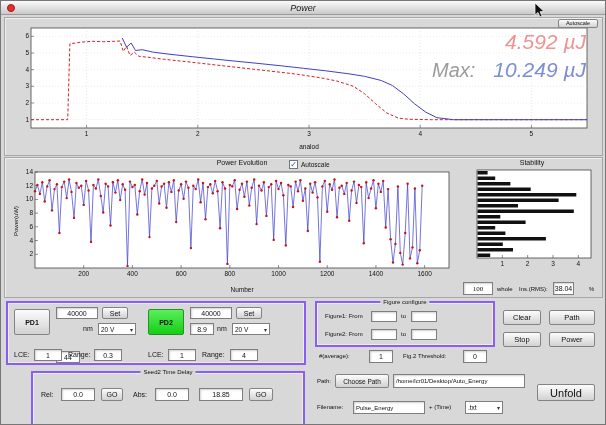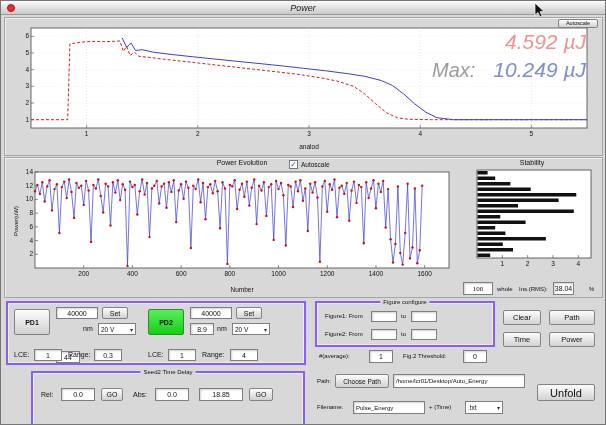--- a/index.html
+++ b/index.html
@@ -391,21 +391,21 @@
     <span class="lbl small" style="left:84px;top:28px">to</span>
     <input class="field" style="left: 94px; top: 26px; width: 26px; height: 11px;" value="">
   </div>
 
   <span class="lbl small" style="left:318px;top:352px">#(average):</span>
   <input class="field" style="left: 368px; top: 349px; width: 24px; height: 13px;" value="1">
   <span class="lbl small" style="left:402px;top:352px">Fig.2 Threshold:</span>
   <input class="field" style="left: 462px; top: 349px; width: 24px; height: 13px;" value="0">
 
   <button class="btn" style="left:502px;top:309px;width:38px;height:15px;font-size:7.5px">Clear</button>
-  <button class="btn" style="left:502px;top:331px;width:38px;height:15px;font-size:7.5px">Time</button>
+  <button class="btn" style="left:502px;top:331px;width:38px;height:15px;font-size:7.5px">Stop</button>
   <button class="btn" style="left:548px;top:309px;width:46px;height:15px;font-size:7.5px">Path</button>
   <button class="btn" style="left:548px;top:331px;width:46px;height:15px;font-size:7.5px">Power</button>
 
   <span class="lbl small" style="left:316px;top:377px">Path:</span>
   <button class="btn" style="left:334px;top:373px;width:54px;height:14px;font-size:6.5px">Choose Path</button>
   <input class="field left" style="left: 392px; top: 373px; width: 132px; height: 14px; font-size: 6px;" value="/home/lcr01/Desktop/Auto_Energy">
 
   <button class="btn" style="left:536px;top:383px;width:58px;height:17px;font-size:11px">Unfold</button>
 
   <span class="lbl small" style="left:316px;top:403px">Filename:</span>

